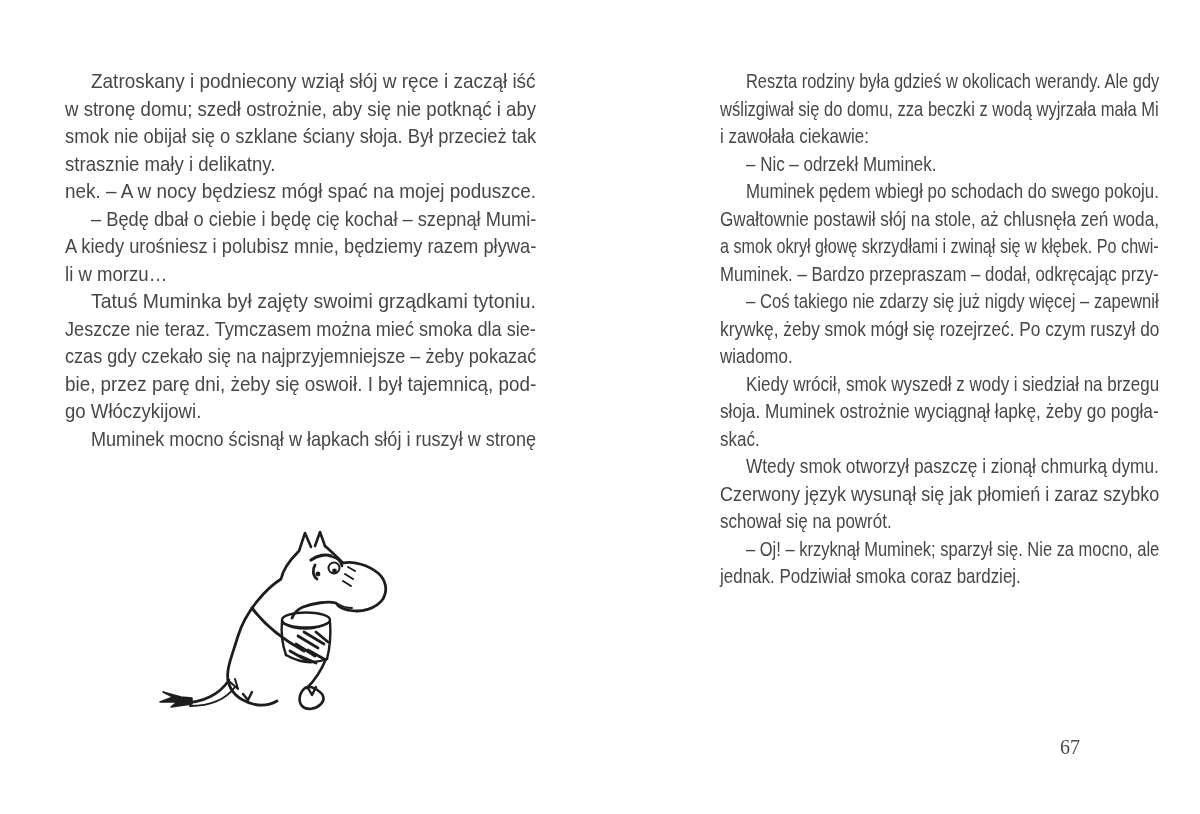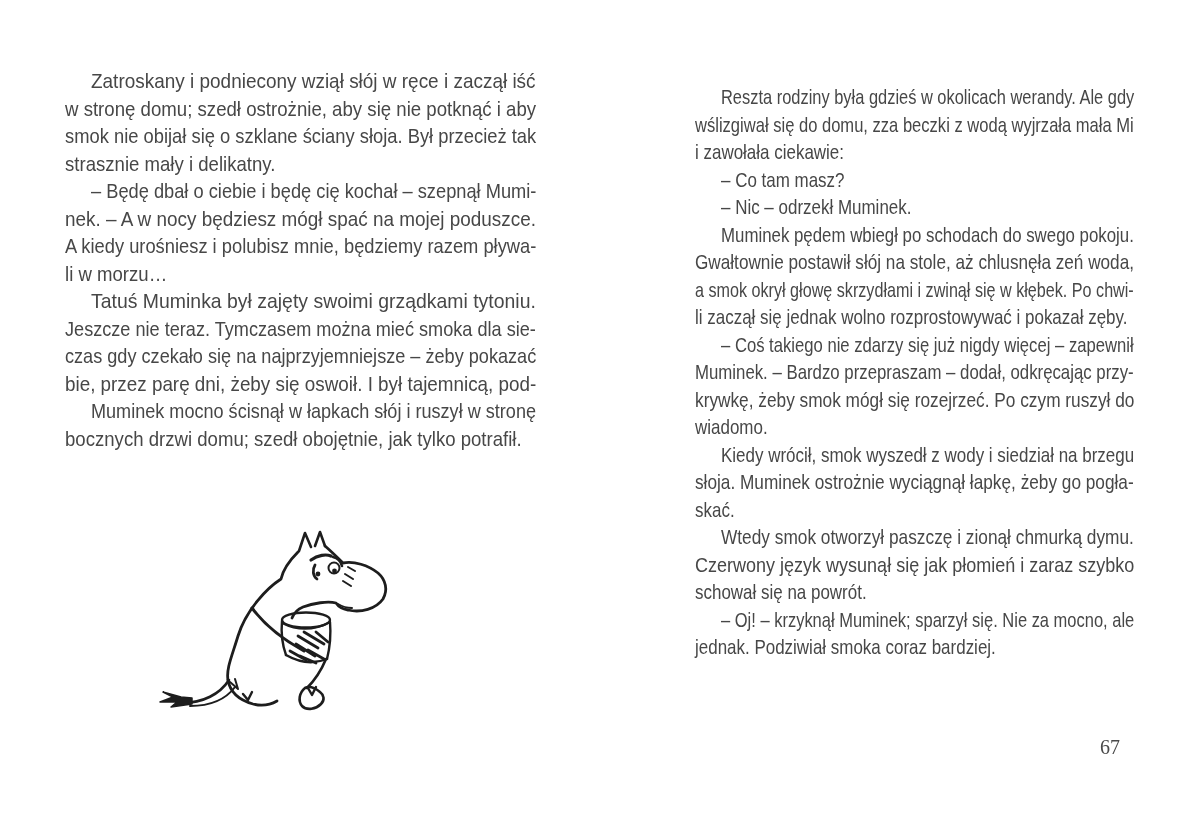--- a/index.html
+++ b/index.html
@@ -19,21 +19,21 @@
     position: relative;
     width: 1200px;
     height: 814px;
     background: var(--bg);
   }
   .column {
     position: absolute;
     top: 67px;
   }
   .left-column  { left: 65px;  width: 471px; }
-  .right-column { left: 695px; width: 439px; margin-top: 16px; }
+  .right-column { left: 720px; width: 439px; }
   .line {
     height: 27.5px;
     line-height: 27.5px;
     font-size: 21px;
     color: var(--text);
     white-space: nowrap;
     overflow: visible;
   }
   .line-inner {
     display: inline-block;
@@ -46,60 +46,58 @@
     top: 508px;
     width: 330px;
     height: 245px;
   }
   .illustration svg { display: block; width: 100%; height: 100%; }
   .page-number {
     position: absolute;
     left: 1060px;
     top: 736px;
     width: 60px;
-    text-align: right;
+    text-align: left;
     font-family: "Liberation Serif", serif;
     font-size: 20px;
     color: #4a4a4a;
   }
 </style>
 </head>
 <body>
 
 <div class="spread">
 
   <div id="left-col" class="column left-column">
       <div class="line"><span class="line-inner" style="margin-left: 26px; transform: scaleX(0.902637);">Zatroskany i podniecony wziął słój w ręce i zaczął iść</span></div>
       <div class="line"><span class="line-inner" style="transform: scaleX(0.887006);">w stronę domu; szedł ostrożnie, aby się nie potknąć i aby</span></div>
       <div class="line"><span class="line-inner" style="transform: scaleX(0.87384);">smok nie obijał się o szklane ściany słoja. Był przecież tak</span></div>
       <div class="line"><span class="line-inner" style="transform: scaleX(0.885104);">strasznie mały i delikatny.</span></div>
+      <div class="line"><span class="line-inner" style="transform: scaleX(0.900574);">nek. – A w nocy będziesz mógł spać na mojej poduszce.</span></div>
       <div class="line"><span class="line-inner" style="margin-left: 26px; transform: scaleX(0.869141);">– Będę dbał o ciebie i będę cię kochał – szepnął Mumi-</span></div>
-      <div class="line"><span class="line-inner" style="transform: scaleX(0.900574);">nek. – A w nocy będziesz mógł spać na mojej poduszce.</span></div>
       <div class="line"><span class="line-inner" style="transform: scaleX(0.872222);">A kiedy urośniesz i polubisz mnie, będziemy razem pływa-</span></div>
       <div class="line"><span class="line-inner" style="transform: scaleX(0.885104);">li w morzu…</span></div>
       <div class="line"><span class="line-inner" style="margin-left: 26px; transform: scaleX(0.925156);">Tatuś Muminka był zajęty swoimi grządkami tytoniu.</span></div>
       <div class="line"><span class="line-inner" style="transform: scaleX(0.862637);">Jeszcze nie teraz. Tymczasem można mieć smoka dla sie-</span></div>
       <div class="line"><span class="line-inner" style="transform: scaleX(0.862637);">czas gdy czekało się na najprzyjemniejsze – żeby pokazać</span></div>
       <div class="line"><span class="line-inner" style="transform: scaleX(0.897143);">bie, przez parę dni, żeby się oswoił. I był tajemnicą, pod-</span></div>
+      <div class="line"><span class="line-inner" style="transform: scaleX(0.885104);">go Włóczykijowi.</span></div>
       <div class="line"><span class="line-inner" style="margin-left: 26px; transform: scaleX(0.860735);">Muminek mocno ścisnął w łapkach słój i ruszył w stronę</span></div>
-      <div class="line"><span class="line-inner" style="transform: scaleX(0.885104);">bocznych drzwi domu; szedł obojętnie, jak tylko potrafił.</span></div>
     </div>
 
   <div id="right-col" class="column right-column">
       <div class="line"><span class="line-inner" style="margin-left: 26px; transform: scaleX(0.782197);">Reszta rodziny była gdzieś w okolicach werandy. Ale gdy</span></div>
       <div class="line"><span class="line-inner" style="transform: scaleX(0.788151);">wślizgiwał się do domu, zza beczki z wodą wyjrzała mała Mi</span></div>
       <div class="line"><span class="line-inner" style="transform: scaleX(0.807865);">i zawołała ciekawie:</span></div>
-      <div class="line"><span class="line-inner" style="margin-left: 26px; transform: scaleX(0.807865);">– Co tam masz?</span></div>
       <div class="line"><span class="line-inner" style="margin-left: 26px; transform: scaleX(0.807865);">– Nic – odrzekł Muminek.</span></div>
       <div class="line"><span class="line-inner" style="margin-left: 26px; transform: scaleX(0.801942);">Muminek pędem wbiegł po schodach do swego pokoju.</span></div>
       <div class="line"><span class="line-inner" style="transform: scaleX(0.817505);">Gwałtownie postawił słój na stole, aż chlusnęła zeń woda,</span></div>
       <div class="line"><span class="line-inner" style="transform: scaleX(0.768827);">a smok okrył głowę skrzydłami i zwinął się w kłębek. Po chwi-</span></div>
-      <div class="line"><span class="line-inner" style="transform: scaleX(0.807865);">li zaczął się jednak wolno rozprostowywać i pokazał zęby.</span></div>
+      <div class="line"><span class="line-inner" style="transform: scaleX(0.799636);">Muminek. – Bardzo przepraszam – dodał, odkręcając przy-</span></div>
       <div class="line"><span class="line-inner" style="margin-left: 26px; transform: scaleX(0.792706);">– Coś takiego nie zdarzy się już nigdy więcej – zapewnił</span></div>
-      <div class="line"><span class="line-inner" style="transform: scaleX(0.799636);">Muminek. – Bardzo przepraszam – dodał, odkręcając przy-</span></div>
       <div class="line"><span class="line-inner" style="transform: scaleX(0.822097);">krywkę, żeby smok mógł się rozejrzeć. Po czym ruszył do</span></div>
       <div class="line"><span class="line-inner" style="transform: scaleX(0.807865);">wiadomo.</span></div>
       <div class="line"><span class="line-inner" style="margin-left: 26px; transform: scaleX(0.808219);">Kiedy wrócił, smok wyszedł z wody i siedział na brzegu</span></div>
       <div class="line"><span class="line-inner" style="transform: scaleX(0.820561);">słoja. Muminek ostrożnie wyciągnął łapkę, żeby go pogła-</span></div>
       <div class="line"><span class="line-inner" style="transform: scaleX(0.807865);">skać.</span></div>
       <div class="line"><span class="line-inner" style="margin-left: 26px; transform: scaleX(0.822709);">Wtedy smok otworzył paszczę i zionął chmurką dymu.</span></div>
       <div class="line"><span class="line-inner" style="transform: scaleX(0.857422);">Czerwony język wysunął się jak płomień i zaraz szybko</span></div>
       <div class="line"><span class="line-inner" style="transform: scaleX(0.807865);">schował się na powrót.</span></div>
       <div class="line"><span class="line-inner" style="margin-left: 26px; transform: scaleX(0.785171);">– Oj! – krzyknął Muminek; sparzył się. Nie za mocno, ale</span></div>
       <div class="line"><span class="line-inner" style="transform: scaleX(0.807865);">jednak. Podziwiał smoka coraz bardziej.</span></div>

